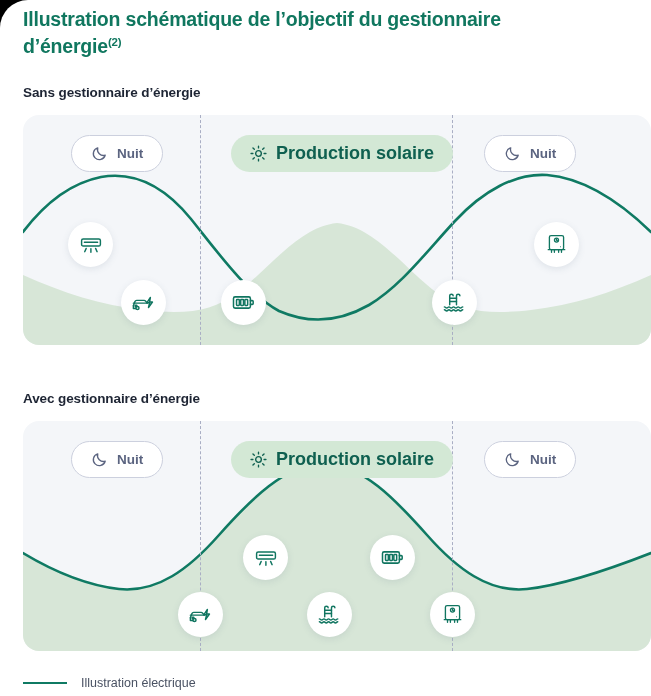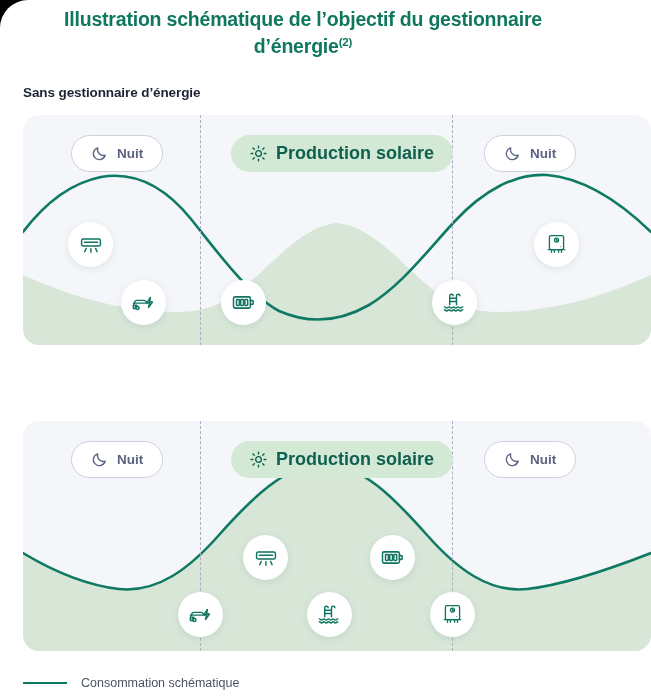--- a/index.html
+++ b/index.html
@@ -11,21 +11,20 @@
     font-family: "Liberation Sans", sans-serif;
   }
 
   #page {
     position: relative;
     width: 651px;
     height: 696px;
     background: #ffffff;
     border-top-left-radius: 28px;
     overflow: hidden;
-    text-align: center;
   }
 
   
   .title {
     position: absolute;
     left: 23px;
     top: 6px;
     width: 560px;
     font-size: 19.5px;
     font-weight: 700;
@@ -279,20 +278,21 @@
           <circle cx="12" cy="7.4" r="2.1"></circle>
           <path d="M12 6.3v1.1l.8.5"></path>
           <circle cx="16.2" cy="14.4" r="0.55" fill="#107560" stroke="none"></circle>
           <path d="M3.4 17.4h17.2"></path>
           <path d="M6.8 17.6v2.6M9.8 17.6v2.6M14.2 17.6v2.6M17.2 17.6v2.6"></path>
         </svg>
       </span>
     </div>
   </div>
 
+  <div class="section-label" id="label-avec">Avec gestionnaire d’énergie</div>
 
   <div class="chart-card" id="chart-avec">
 
     <svg class="chart-svg" viewBox="0 0 628 230" preserveAspectRatio="none">
 
       <path fill="#d7e6d7" d="M0,132
                C 30,150 62,164 96,168
                C 134,172 166,148 196,114
                C 228,78 262,44 300,42
                C 340,44 372,78 404,114
@@ -396,16 +396,16 @@
           <circle cx="16.2" cy="14.4" r="0.55" fill="#107560" stroke="none"></circle>
           <path d="M3.4 17.4h17.2"></path>
           <path d="M6.8 17.6v2.6M9.8 17.6v2.6M14.2 17.6v2.6M17.2 17.6v2.6"></path>
         </svg>
       </span>
     </div>
   </div>
 
   <div class="legend">
     <span class="legend-line"></span>
-    <span class="legend-text">Consommation schématique</span>
+    <span class="legend-text">Illustration électrique</span>
   </div>
 
 </div>
 
 </body></html>

